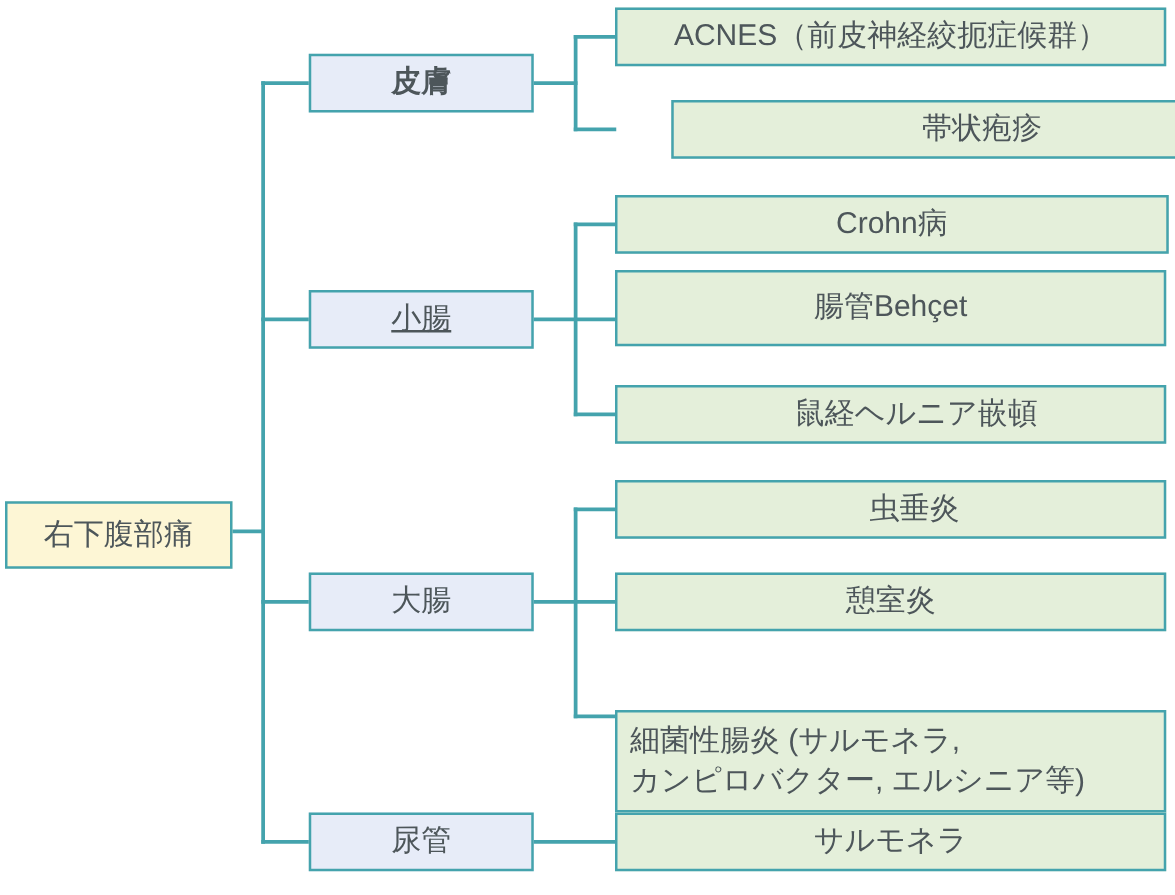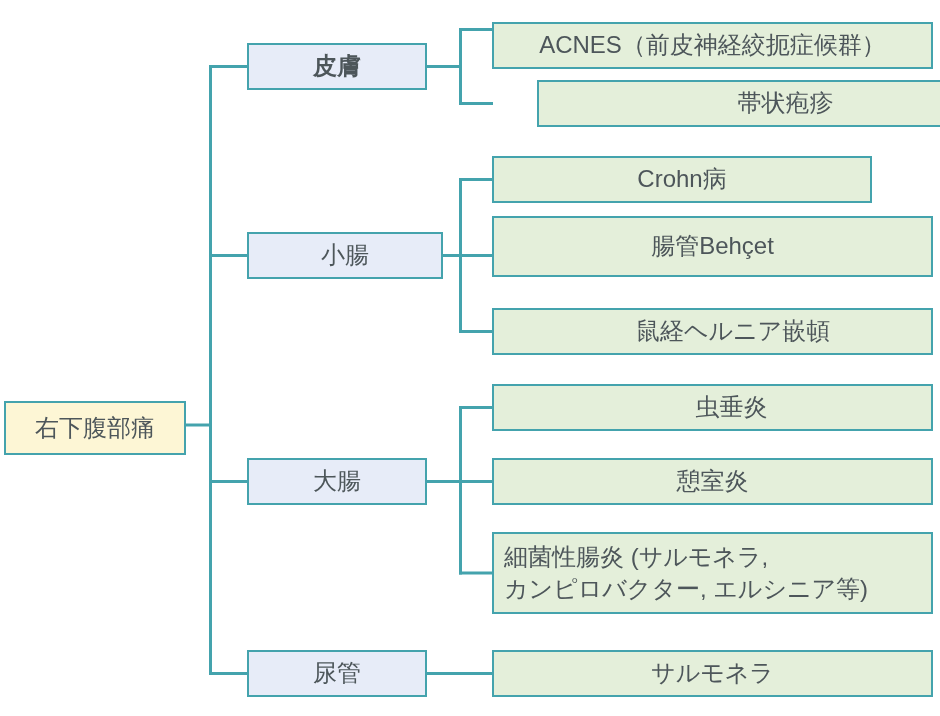--- a/index.html
+++ b/index.html
@@ -31,20 +31,21 @@
     z-index:2;
   }
   .node.root{background:var(--root-bg);}
   .node.branch{background:var(--branch-bg);}
   .node.leaf{background:var(--leaf-bg);}
   .node.leaf-tall{
     justify-content:flex-start;
     text-align:left;
     padding:6px 10px;
     white-space:pre-line;
+    margin-top:36px;
   }
 </style>
 </head>
 <body>
 
 <div class="canvas">
 
   <svg class="connectors" viewBox="0 0 940 716" xmlns="http://www.w3.org/2000/svg">
 
     <line x1="185" y1="425" x2="212" y2="425"></line>
@@ -71,31 +72,31 @@
     <line x1="459" y1="407.5" x2="493" y2="407.5"></line>
     <line x1="459" y1="573" x2="493" y2="573"></line>
 
     <line x1="426" y1="673.5" x2="493" y2="673.5"></line>
   </svg>
 
   <div class="node root" style="left:4px;top:401px;width:182px;height:54px;">右下腹部痛</div>
 
   <div class="node branch" style="left:247px;top:43px;width:180px;height:47px;font-weight:bold;">皮膚</div>
 
-  <div class="node branch" style="left:247px;top:232px;width:196px;height:47px;">小腸</div>
+  <div class="node branch" style="left:247px;top:232px;width:180px;height:47px;text-decoration:underline;">小腸</div>
 
   <div class="node branch" style="left:247px;top:458px;width:180px;height:47px;">大腸</div>
 
   <div class="node branch" style="left:247px;top:650px;width:180px;height:47px;text-align:right;">尿管</div>
 
-  <div class="node leaf" style="left:492px;top:6px;width:441px;height:47px;margin-top:16px;">ACNES（前皮神経絞扼症候群）</div>
+  <div class="node leaf" style="left:492px;top:6px;width:441px;height:47px;">ACNES（前皮神経絞扼症候群）</div>
 
   <div class="node leaf" style="left:492px;top:80px;width:497px;height:47px;margin-left:45px;">帯状疱疹</div>
 
-  <div class="node leaf" style="left:492px;top:156px;width:380px;height:47px;">Crohn病</div>
+  <div class="node leaf" style="left:492px;top:156px;width:443px;height:47px;">Crohn病</div>
 
   <div class="node leaf" style="left:492px;top:216px;width:441px;height:61px;">腸管Behçet</div>
 
   <div class="node leaf" style="left:492px;top:308px;width:441px;height:47px;padding-left:41px;">鼠経ヘルニア嵌頓</div>
 
   <div class="node leaf" style="left:492px;top:384px;width:441px;height:47px;padding-left:38px;">虫垂炎</div>
 
   <div class="node leaf" style="left:492px;top:458px;width:441px;height:47px;">憩室炎</div>
 
   <div class="node leaf leaf-tall" style="left:492px;top:532px;width:441px;height:82px;">細菌性腸炎 (サルモネラ,

